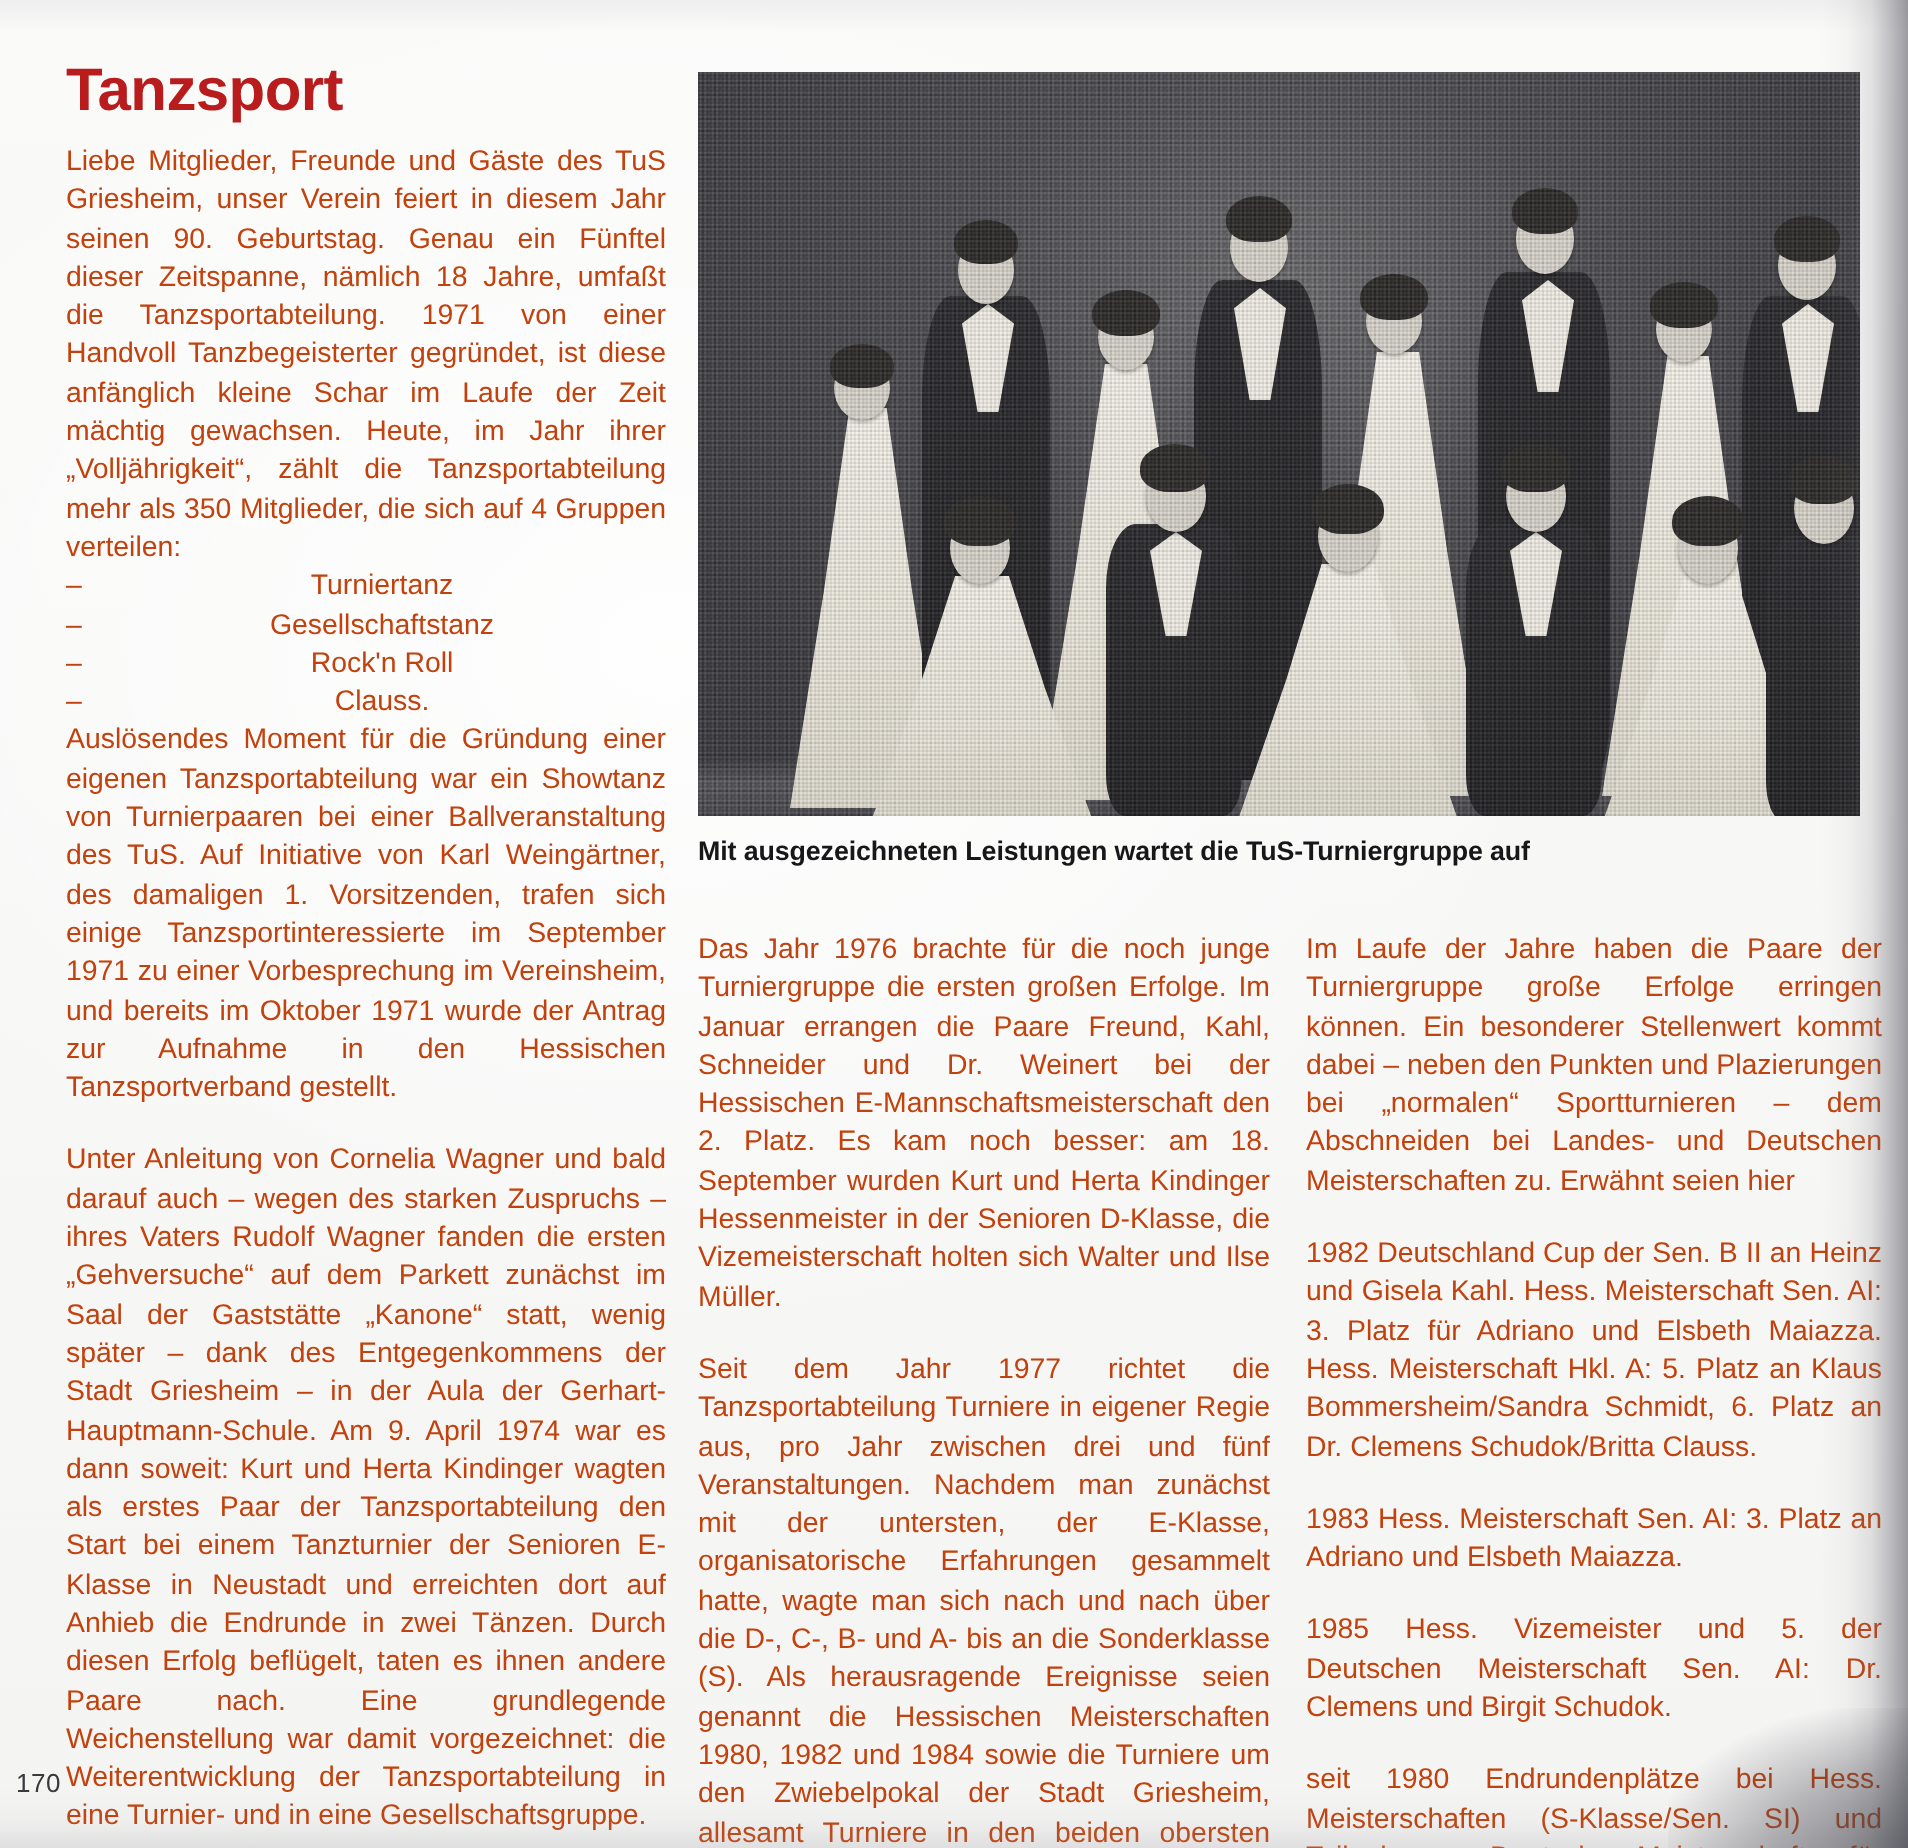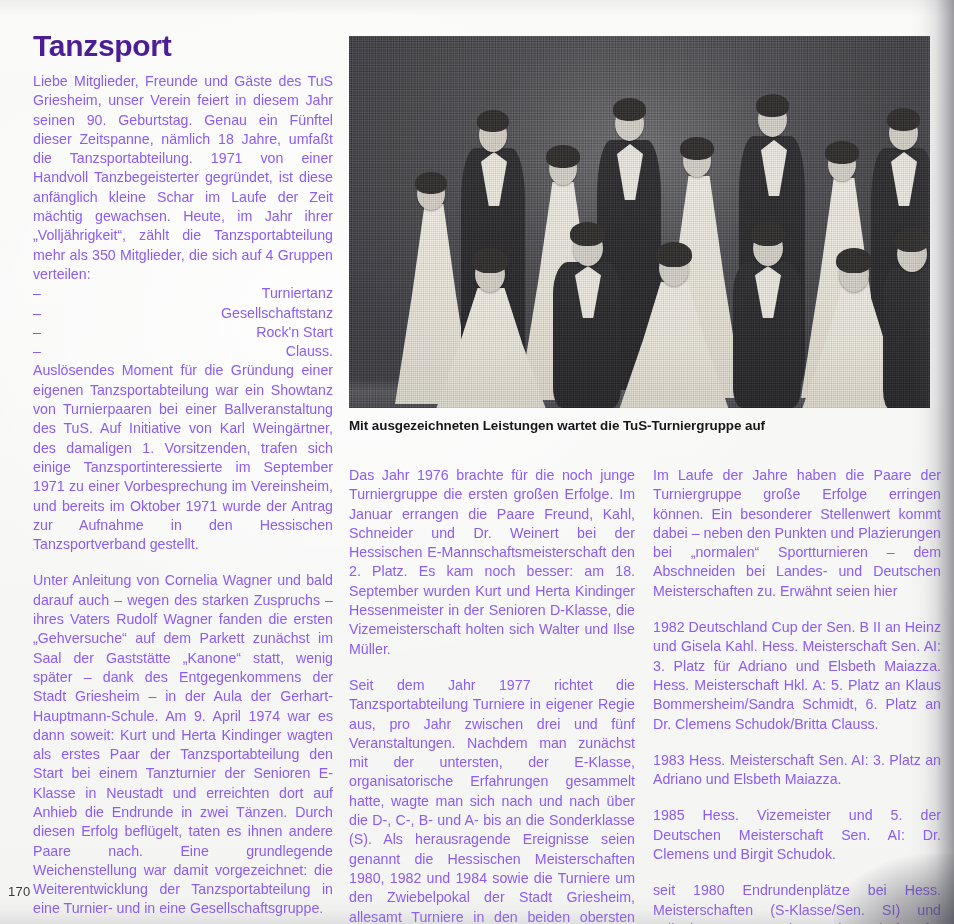--- a/index.html
+++ b/index.html
@@ -72,51 +72,51 @@
   }
 
   
   .headline {
     position: absolute;
     left: 33px;
     top: 31px;
     font-size: 30px;
     font-weight: bold;
     letter-spacing: -0.3px;
-    color: #4c1d95;
+    color: #b91c1c;
     line-height: 1;
   }
 
   
   .col {
     position: absolute;
     font-size: 14.2px;
     line-height: 19.3px;
     text-align: justify;
-    color: #8b5cf6;
+    color: #c2410c;
     -webkit-font-smoothing: antialiased;
   }
   .col p { margin: 0; }
   .col p + p { margin-top: 17px; }
 
   #col-intro  { left: 33px;  top: 72px;  width: 300px; }
   #col-two    { left: 349px; top: 466px; width: 286px; }
   #col-three  { left: 653px; top: 466px; width: 288px; }
 
   .bullets {
     list-style: none;
     margin: 0;
     padding: 0;
     text-align: left;
   }
   .bullets li {
     margin: 0;
     padding: 0 0 0 16px;
     position: relative;
-    text-align: right;
+    text-align: center;
   }
   .bullets li::before {
     content: "\2013";
     position: absolute;
     left: 0;
     top: 0;
   }
 
   
   .photo-wrap {
@@ -223,21 +223,21 @@
 
   <div class="paper-tint"></div>
 
   <div class="headline">Tanzsport</div>
 
   <div class="col" id="col-intro">
     <p>Liebe Mitglieder, Freunde und Gäste des TuS Griesheim, unser Verein feiert in diesem Jahr seinen 90. Geburtstag. Genau ein Fünftel dieser Zeitspanne, nämlich 18 Jahre, umfaßt die Tanzsportabteilung. 1971 von einer Handvoll Tanzbegeisterter gegründet, ist diese anfänglich kleine Schar im Laufe der Zeit mächtig gewachsen. Heute, im Jahr ihrer „Volljährigkeit“, zählt die Tanzsportabteilung mehr als 350 Mitglieder, die sich auf 4 Gruppen verteilen:</p>
     <ul class="bullets">
       <li>Turniertanz</li>
       <li>Gesellschaftstanz</li>
-      <li>Rock'n Start</li>
+      <li>Rock'n Roll</li>
       <li>Clauss.</li>
     </ul>
     <p>Auslösendes Moment für die Gründung einer eigenen Tanzsportabteilung war ein Showtanz von Turnierpaaren bei einer Ballveranstaltung des TuS. Auf Initiative von Karl Weingärtner, des damaligen 1. Vorsitzenden, trafen sich einige Tanzsportinteressierte im September 1971 zu einer Vorbesprechung im Vereinsheim, und bereits im Oktober 1971 wurde der Antrag zur Aufnahme in den Hessischen Tanzsportverband gestellt.</p>
     <p>Unter Anleitung von Cornelia Wagner und bald darauf auch – wegen des starken Zuspruchs – ihres Vaters Rudolf Wagner fanden die ersten „Gehversuche“ auf dem Parkett zunächst im Saal der Gaststätte „Kanone“ statt, wenig später – dank des Entgegenkommens der Stadt Griesheim – in der Aula der Gerhart-Hauptmann-Schule. Am 9. April 1974 war es dann soweit: Kurt und Herta Kindinger wagten als erstes Paar der Tanzsportabteilung den Start bei einem Tanzturnier der Senioren E-Klasse in Neustadt und erreichten dort auf Anhieb die Endrunde in zwei Tänzen. Durch diesen Erfolg beflügelt, taten es ihnen andere Paare nach. Eine grundlegende Weichenstellung war damit vorgezeichnet: die Weiterentwicklung der Tanzsportabteilung in eine Turnier- und in eine Gesellschaftsgruppe.</p>
   </div>
 
   <div class="photo-wrap">
     <div class="photo-scene">
       <div class="photo-bg"></div>
       <div class="photo-floor"></div>

